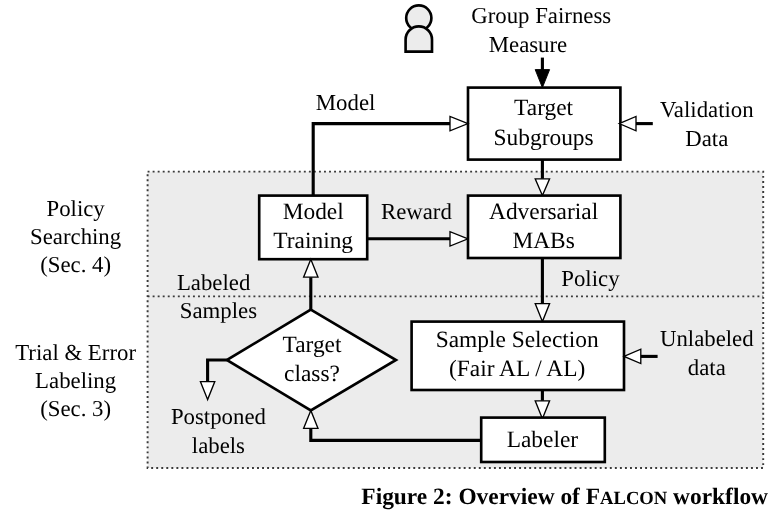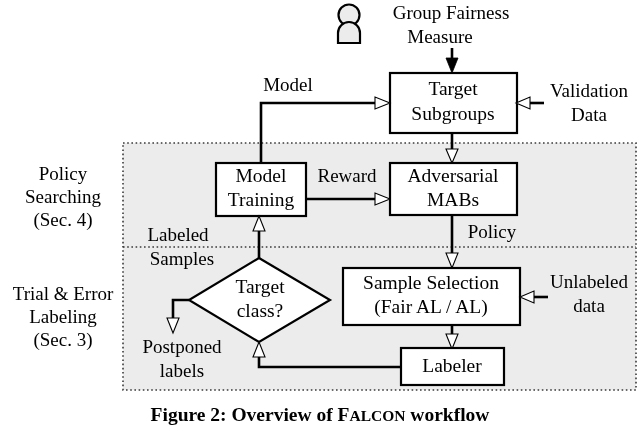--- a/index.html
+++ b/index.html
@@ -87,21 +87,21 @@
     font-size: 19px;
   }
   text.lbl-region {
     font-size: 19px;
   }
   .caption {
     position: absolute;
     left: 0;
     top: 404px;
     width: 640px;
-    text-align: center;
+    text-align: right;
     font-family: "Liberation Serif", "DejaVu Serif", serif;
     font-weight: bold;
     font-size: 19.5px;
     color: #000000;
     white-space: nowrap;
   }
   .caption .smallcaps {
     font-size: 15.5px;
   }
 </style>

